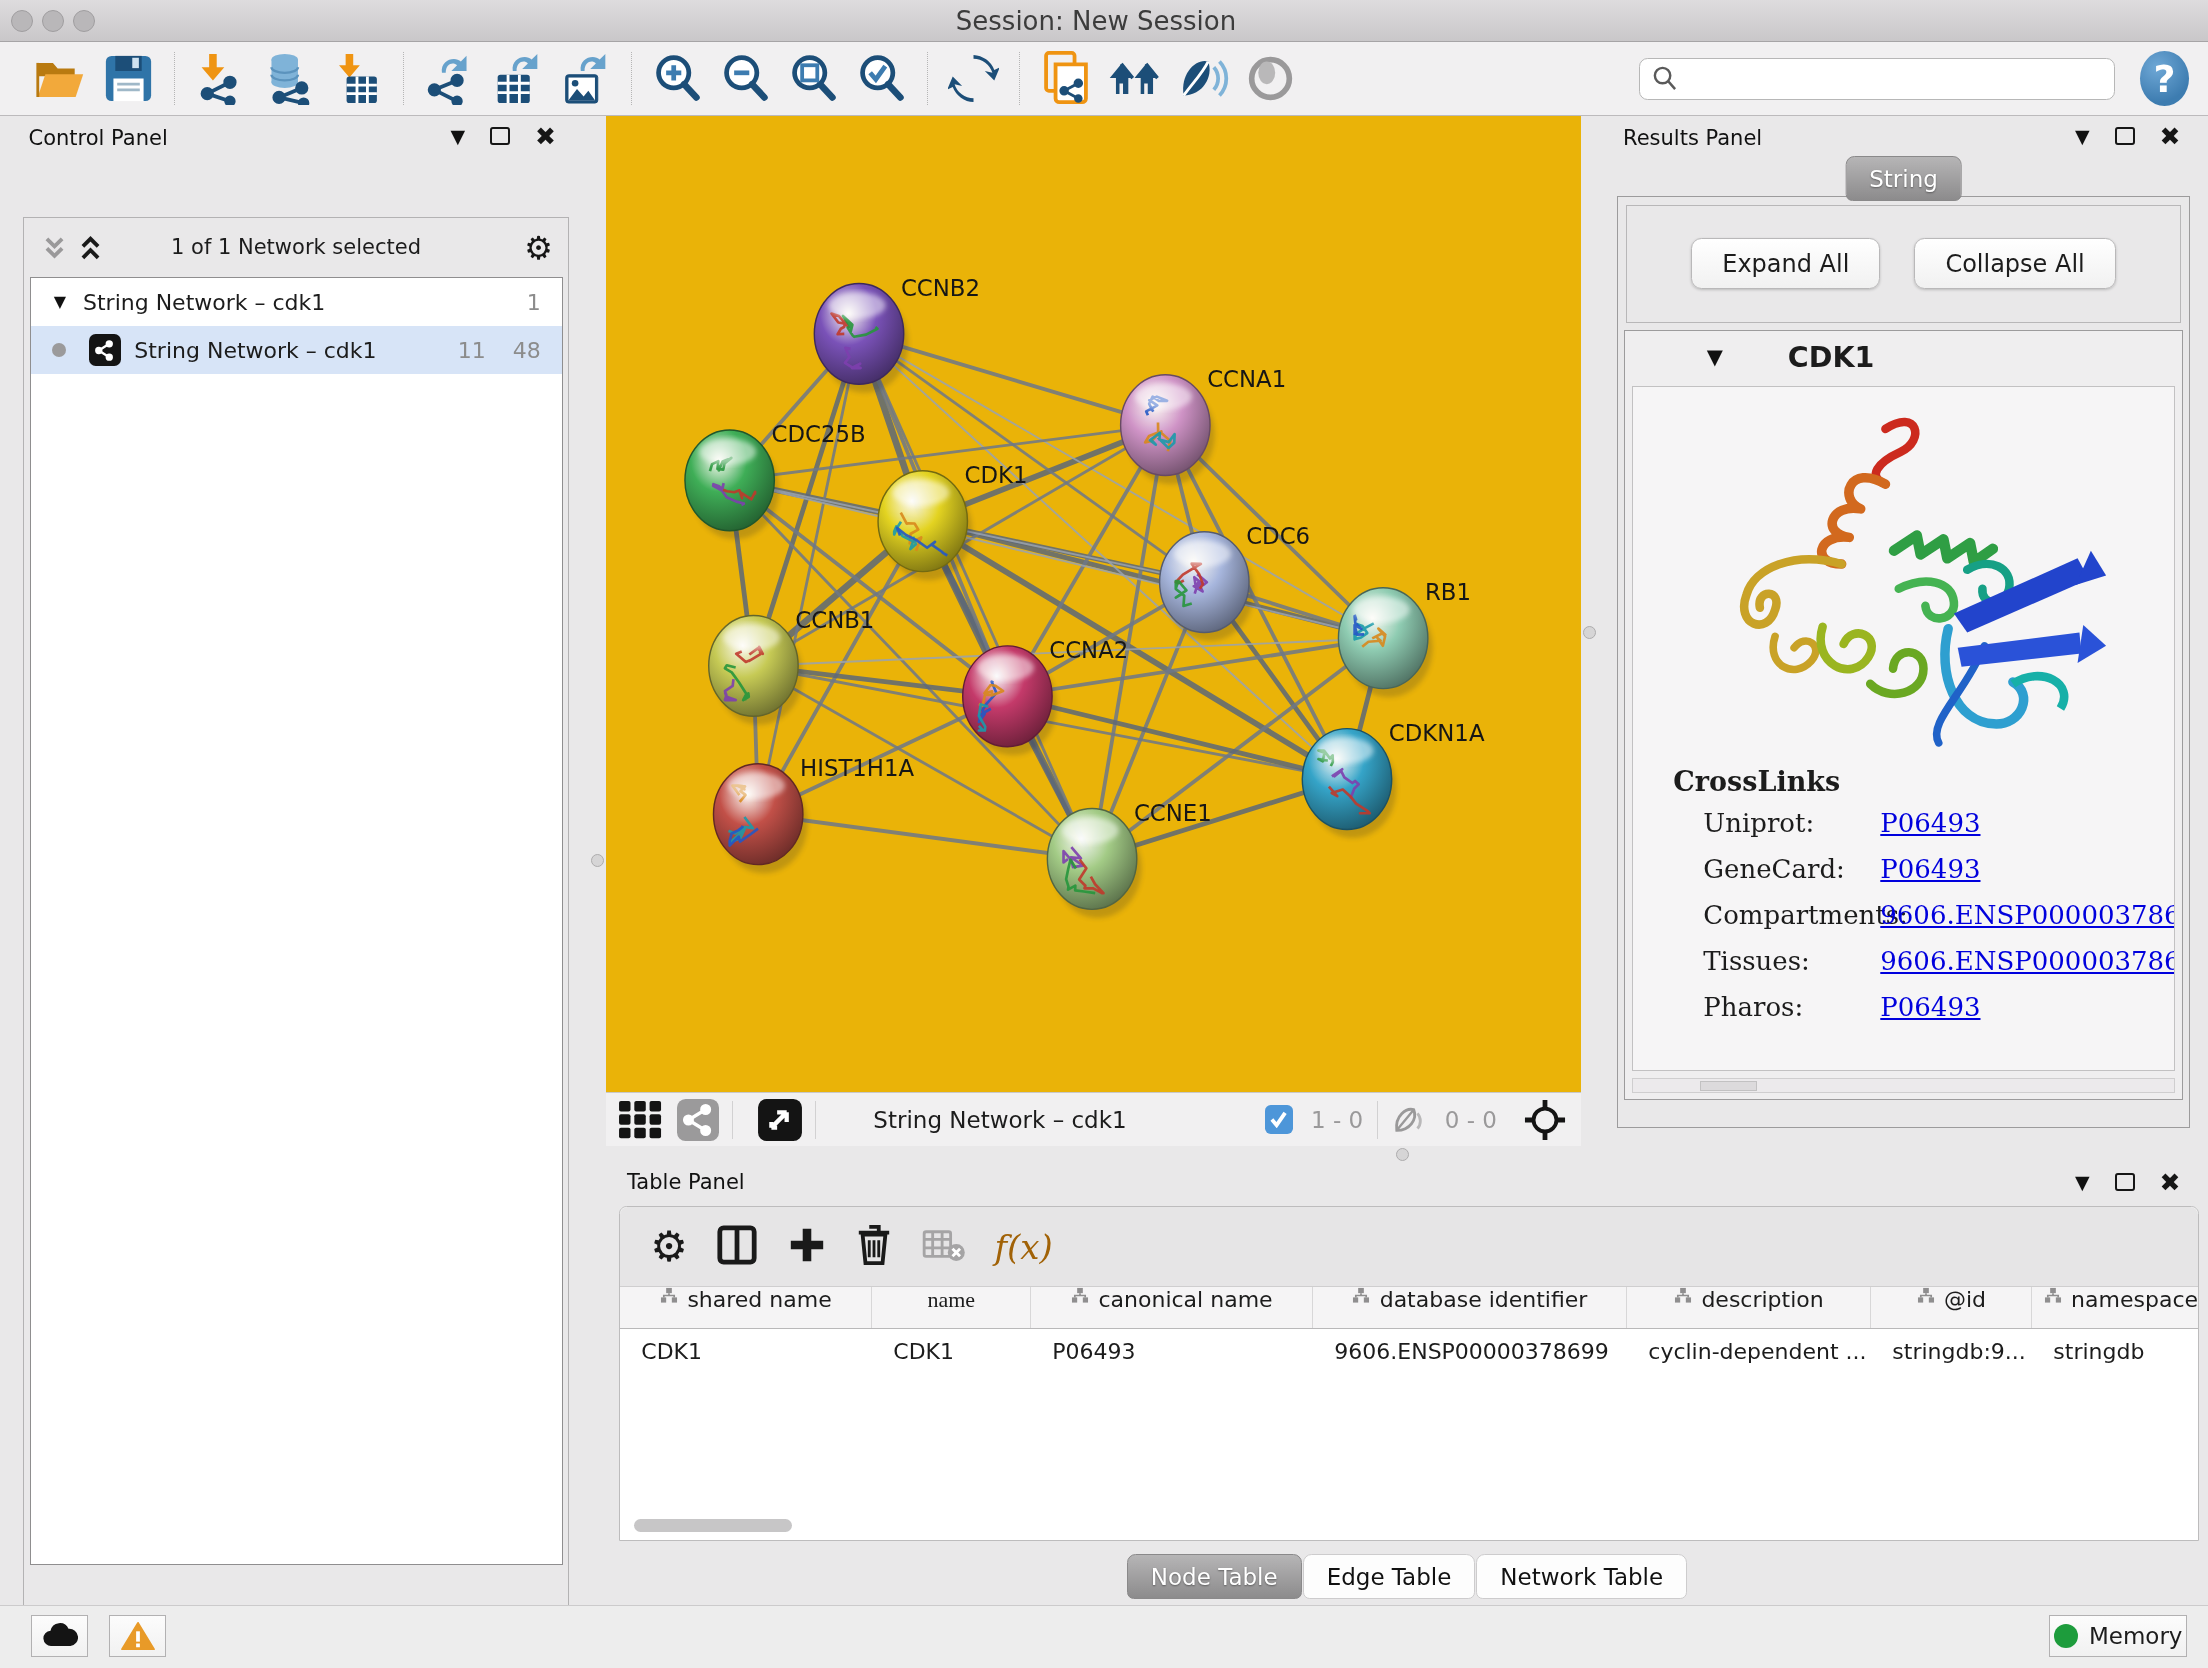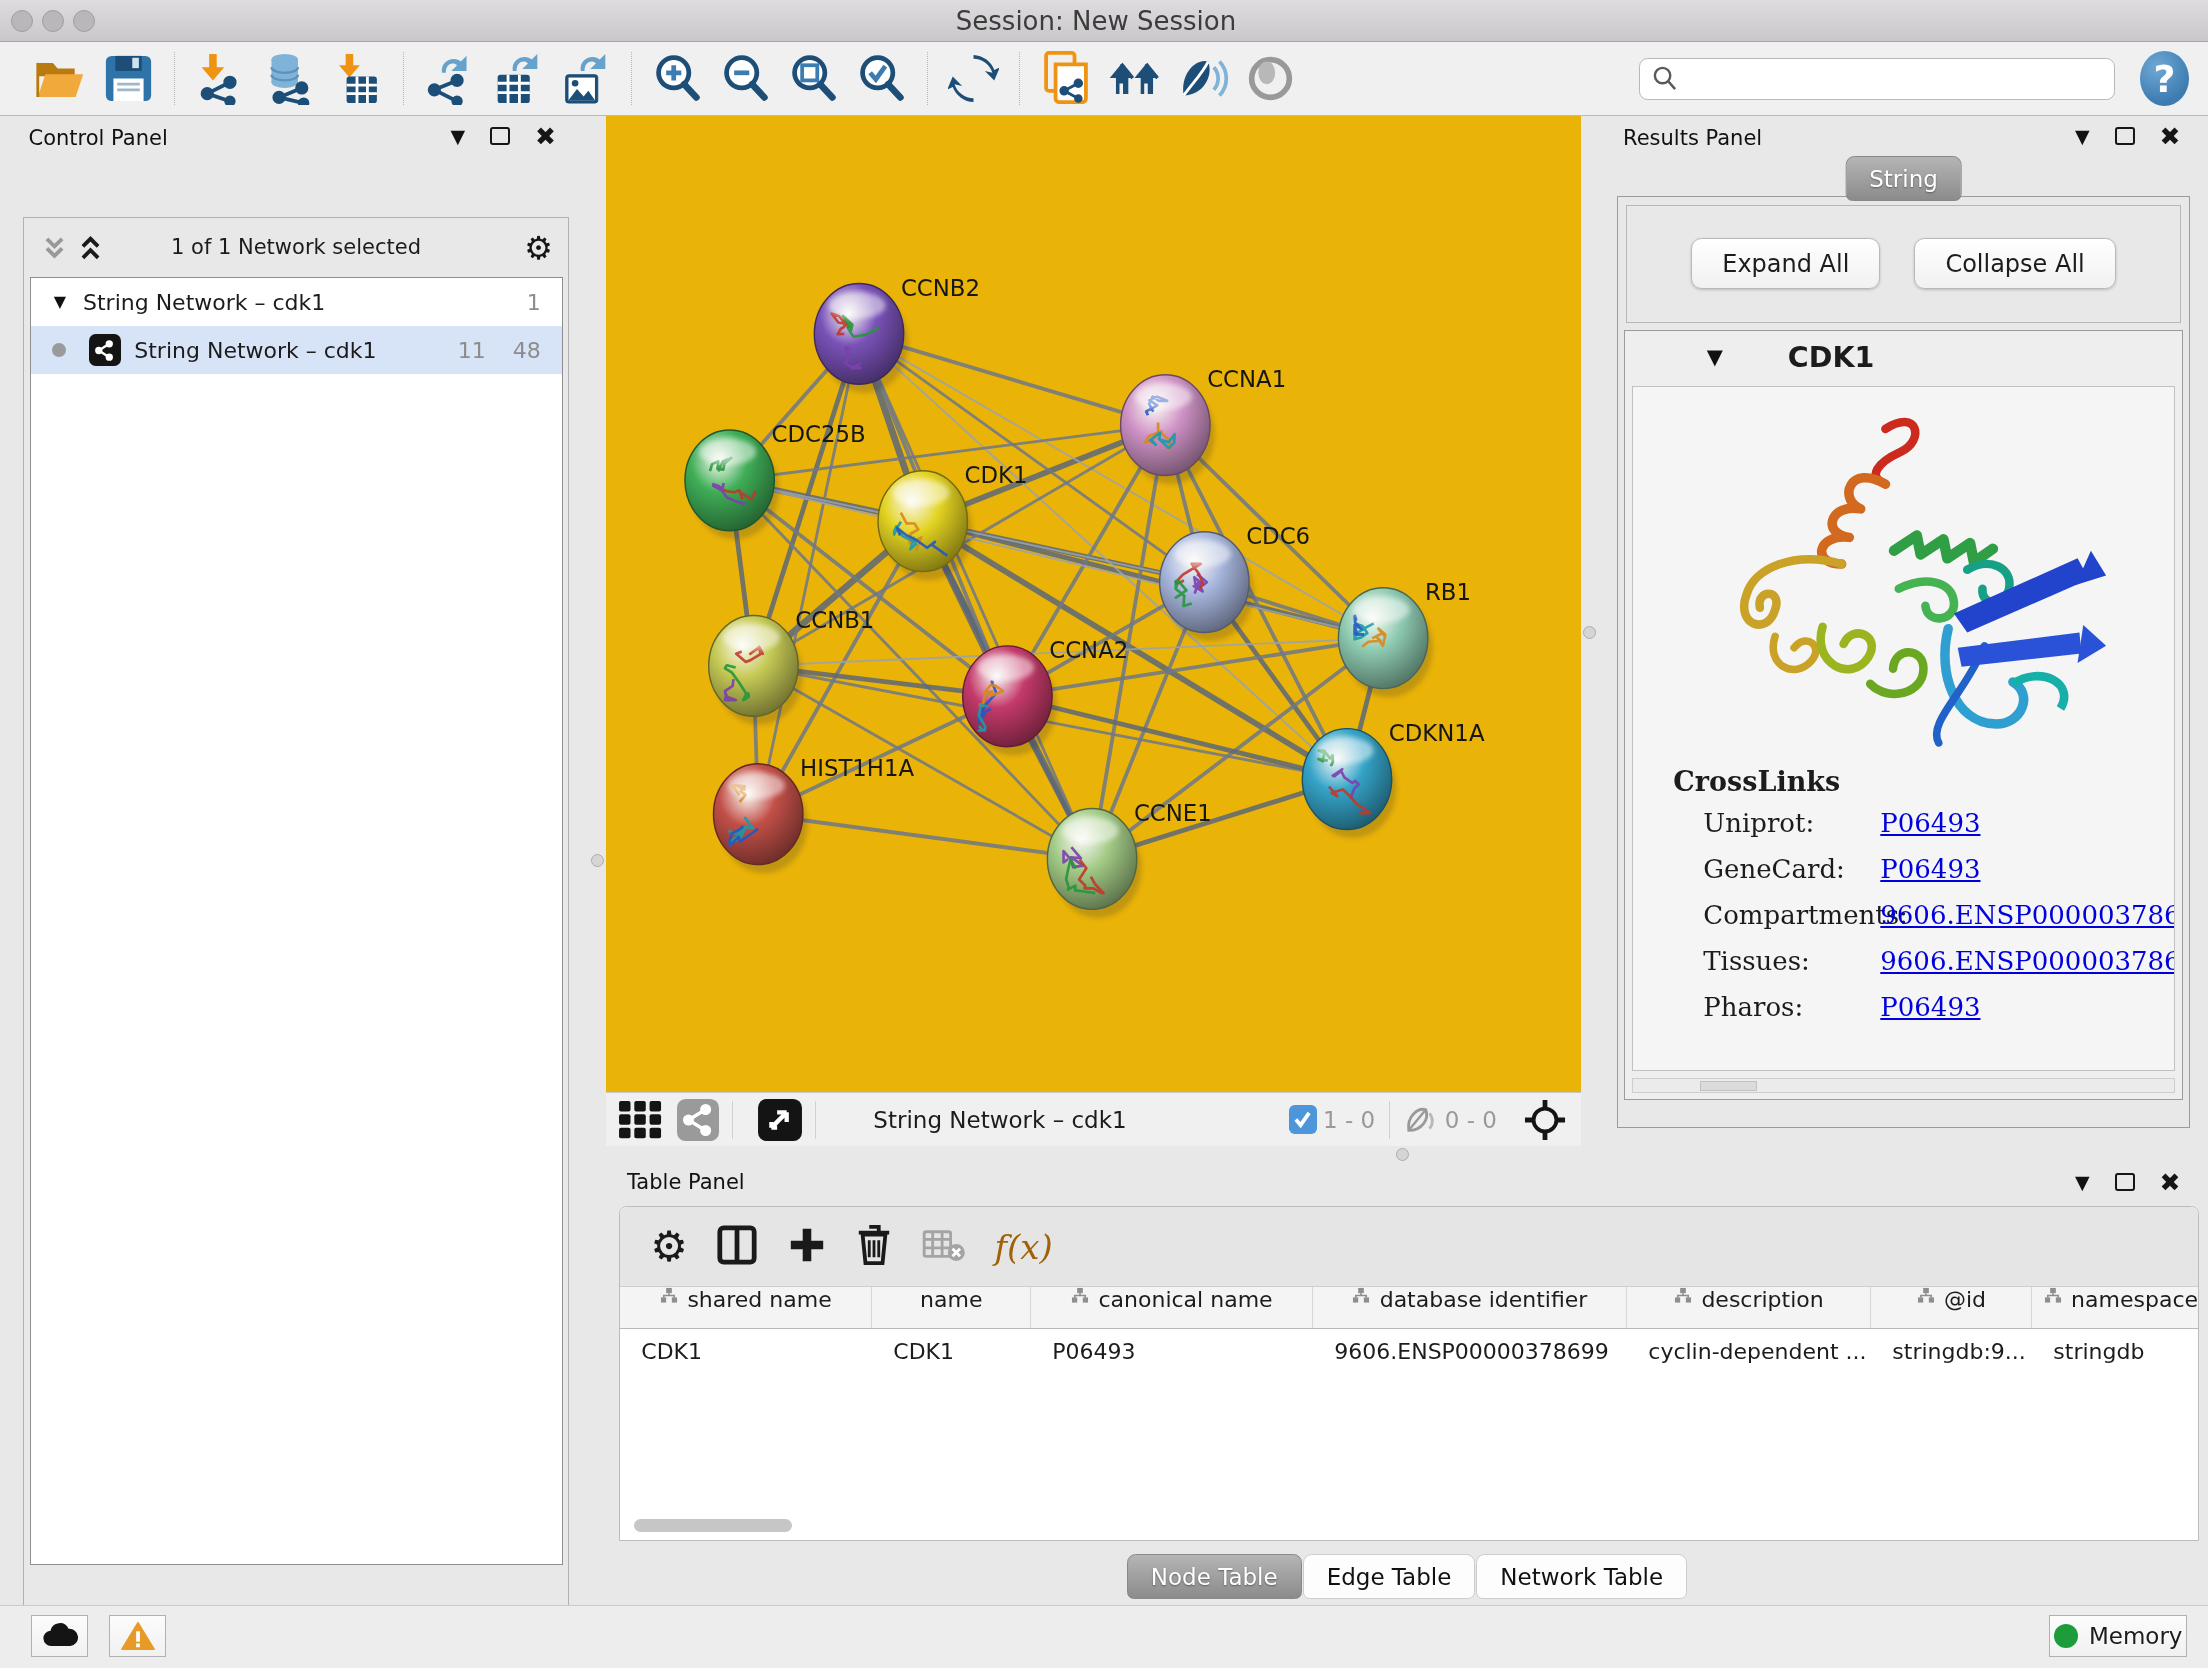--- a/index.html
+++ b/index.html
@@ -60,21 +60,21 @@
   .share-badge { width:32px; height:32px; border-radius:6.7px; background:#141414; display:flex; align-items:center; justify-content:center; margin-right:13.3px; }
 
   
   #network-view { left:606px; top:116px; width:975px; height:1030px; background:#eab308; }
   #net-svg { position:absolute; left:0; top:0; }
   #net-toolbar { position:absolute; left:0; top:976px; width:975px; height:54px; background:#f1f0f1;
     border-top:1.9px solid #c9c8c9; display:flex; align-items:center; font-size:23px; }
   .nt-btn { margin-left:11.4px; display:flex; align-items:center; justify-content:center; }
   .nt-sep { width:0; height:38px; border-left:1.9px solid #d2d1d2; margin:0 13.3px; }
   #net-name { margin-left:44px; color:#1c1c1c; }
-  .nt-count { color:#9a999a; margin-left:6px; }
+  .nt-count { color:#9a999a; margin-left:18px; }
   #nt-checkbox { width:28.5px; height:28.5px; background:#4d96d9; border-radius:5.7px; display:flex; align-items:center; justify-content:center; margin-left:auto; }
 
   
   #results-panel { left:1598px; top:116px; width:611px; height:1040px; background:#e9e8e9; }
   #results-panel .panel-title { position:absolute; left:25px; top:9.5px; }
   #rp-tab { position:absolute; top:40px; left:50%; transform:translateX(-50%); z-index:2; }
   #rp-box { position:absolute; left:19px; top:80px; width:573px; height:932px; border:1.9px solid #9c9b9c; background:#e9e8e9; }
   #rp-actions { position:absolute; left:7.6px; top:7.6px; right:7.6px; height:118px; border:1.9px solid #b8b7b8;
     display:flex; align-items:center; justify-content:center; gap:34px; }
   .rp-btn { font-size:24px; padding:10.5px 30px; background:linear-gradient(#ffffff,#f1f1f1);
@@ -728,21 +728,21 @@
     <div id="thead">
         <div class="th" style="width: 252px;">
           <svg width="18" height="17" viewBox="0 0 19 18">
             <rect x="6.5" y="1" width="6" height="5.5" fill="#8f8e8f"></rect>
             <rect x="1" y="11" width="5.5" height="5.5" fill="#8f8e8f"></rect>
             <rect x="12.5" y="11" width="5.5" height="5.5" fill="#8f8e8f"></rect>
             <path d="M9.5 6.5 V9 M4 11 V9 H15 V11" stroke="#8f8e8f" stroke-width="1.8" fill="none"></path>
           </svg>
           <span>shared name</span>
         </div>
-        <div class="th" style="width: 159px;">
+        <div class="th" style="width: 159px; font-family: Liberation Serif, serif;">
           <span>name</span>
         </div>
         <div class="th" style="width: 282px;">
           <svg width="18" height="17" viewBox="0 0 19 18">
             <rect x="6.5" y="1" width="6" height="5.5" fill="#8f8e8f"></rect>
             <rect x="1" y="11" width="5.5" height="5.5" fill="#8f8e8f"></rect>
             <rect x="12.5" y="11" width="5.5" height="5.5" fill="#8f8e8f"></rect>
             <path d="M9.5 6.5 V9 M4 11 V9 H15 V11" stroke="#8f8e8f" stroke-width="1.8" fill="none"></path>
           </svg>
           <span>canonical name</span>

